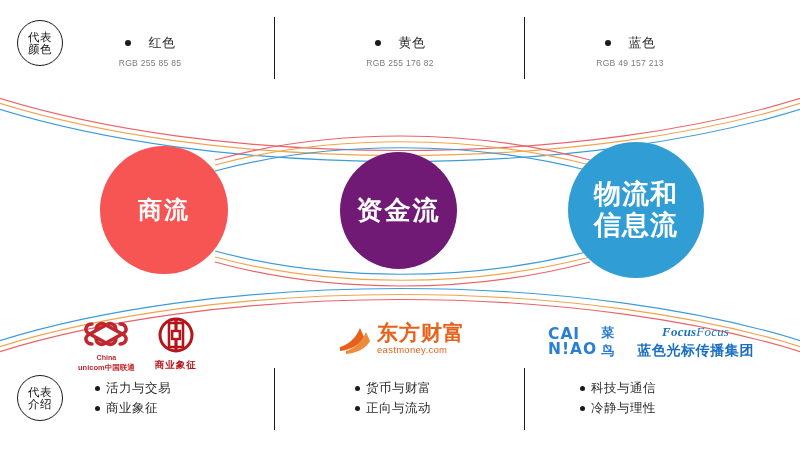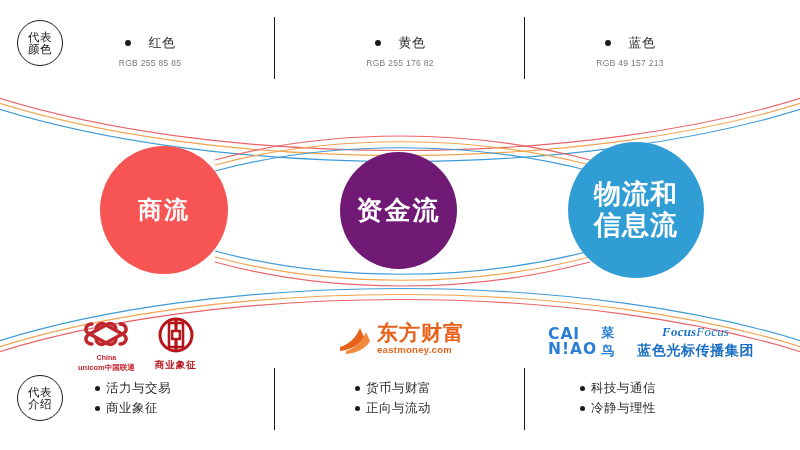--- a/index.html
+++ b/index.html
@@ -93,21 +93,21 @@
   .uni-text {
     font-size: 7.5px; color:#c0272d; font-weight:bold; line-height:8px;
     margin-top:2px; letter-spacing:0px; white-space:nowrap;
   }
   .uni-en { font-size:7px; }
   
   .boc-text { font-size:9.5px; color:#b4141a; font-weight:bold; letter-spacing:1px; margin-top:3px; white-space:nowrap;}
   
   .em-wrap { display:flex; align-items:flex-end; gap:5px; }
   .em-cn { font-size:21px; color:#e8611b; font-weight:bold; letter-spacing:1px; line-height:21px;}
-  .em-en { font-size:9.5px; color:#e8611b; font-weight:bold; letter-spacing:.3px; margin-top:1px;}
+  .em-en { font-size:9.5px; color:#e8611b; font-weight:normal; letter-spacing:.3px; margin-top:1px;}
   .em-col { display:flex; flex-direction:column; }
   
   .cn-wrap { display:flex; align-items:center; gap:4px; }
   .cn-mark { font-size:15.5px; color:#2a7fd4; font-weight:bold; line-height:15px; letter-spacing:1px; font-family:"DejaVu Sans", sans-serif;}
   .cn-cn { font-size:13px; color:#2a7fd4; font-weight:bold; letter-spacing:1px;}
   
   .bf-en { font-size:13px; color:#1a6fc4; font-weight:bold; font-style:italic; font-family:"Liberation Serif", serif; letter-spacing:.2px;}
   .bf-en i { font-weight:normal; }
   .bf-cn { font-size:14px; color:#1a6fc4; font-weight:bold; letter-spacing:.6px; margin-top:2px; white-space:nowrap;}
 

